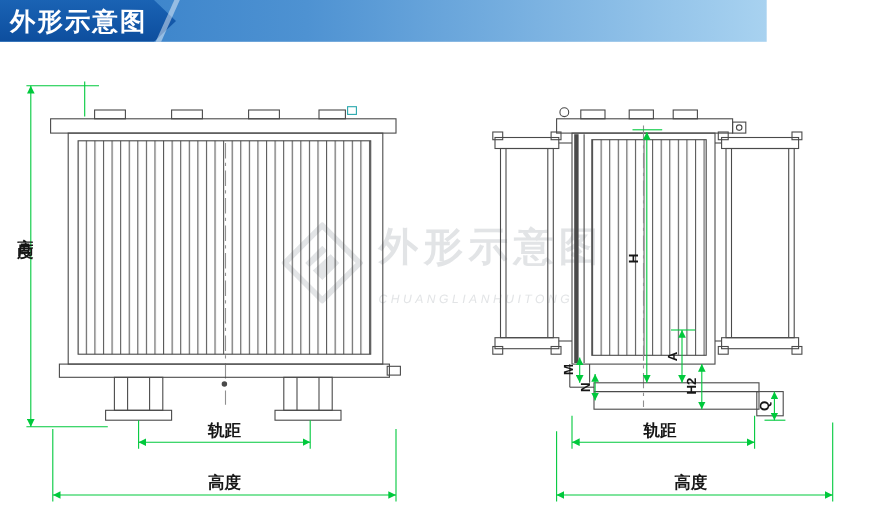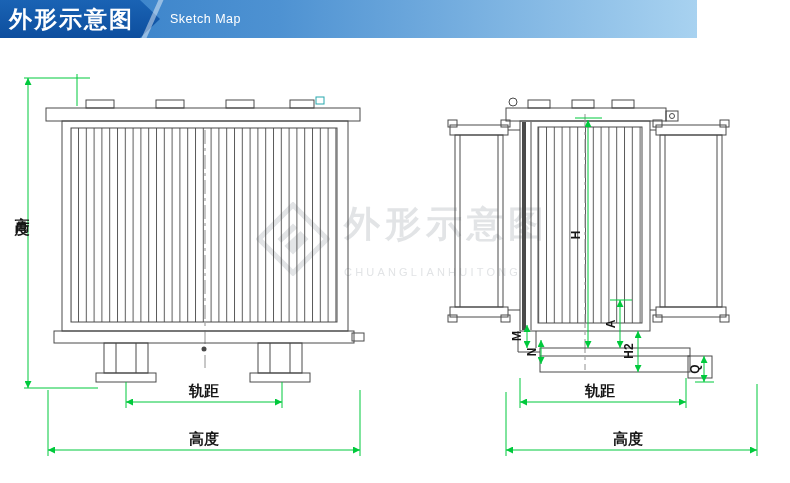--- a/index.html
+++ b/index.html
@@ -16,21 +16,21 @@
   .header-divider{position:absolute;left:150px;top:0;height:38px;width:5px;
           background:rgba(255,255,255,.45);transform:skewX(-24deg);}
   .title{margin:0;font-size:23px;font-weight:bold;color:#fff;letter-spacing:2px;white-space:nowrap;}
   .subtitle{position:absolute;left:170px;top:0;line-height:38px;color:#fff;font-size:12.5px;letter-spacing:.5px;}
 
   
   .watermark{position:absolute;left:256px;top:200px;z-index:1;display:flex;align-items:center;gap:14px;
              color:var(--color-watermark,#e2e4e6);}
   .wm-logo{width:74px;height:74px;display:block;}
   .wm-brand{font-size:36px;font-weight:bold;letter-spacing:5px;white-space:nowrap;}
-  .wm-latin{font-size:11px;letter-spacing:3.2px;margin-top:17px;white-space:nowrap;}
+  .wm-latin{font-size:11px;letter-spacing:3.2px;margin-top:17px;white-space:nowrap;font-style:italic;}
 
   
   .drawing{position:absolute;left:0;top:0;z-index:2;}
   .ink *{stroke:var(--color-ink,#4a4a4a);fill:none;stroke-width:1;}
   .ink .fins-fill{fill:url(#fins) !important;}
   .ink .fill-dark{fill:var(--color-ink,#4a4a4a) !important;stroke:none !important;}
   .ink .dot{fill:var(--color-ink,#4a4a4a) !important;stroke:none !important;}
   .ink .centerline{stroke:#909090 !important;stroke-dasharray:14 4 3 4;}
   .ink .teal{stroke:#27a7ad !important;}
   .dim line{stroke:var(--color-dimension,#00c93c);fill:none;stroke-width:1;}
@@ -214,16 +214,15 @@
     </g>
   </svg>
 
   <div class="v-label">高度</div>
 
   <header class="header">
     <div class="header-arrow">
       <h1 class="title">外形示意图</h1>
     </div>
     <div class="header-divider"></div>
-    <span class="subtitle">Sketch Map</span>
   </header>
 
 </div>
 
 </body></html>

